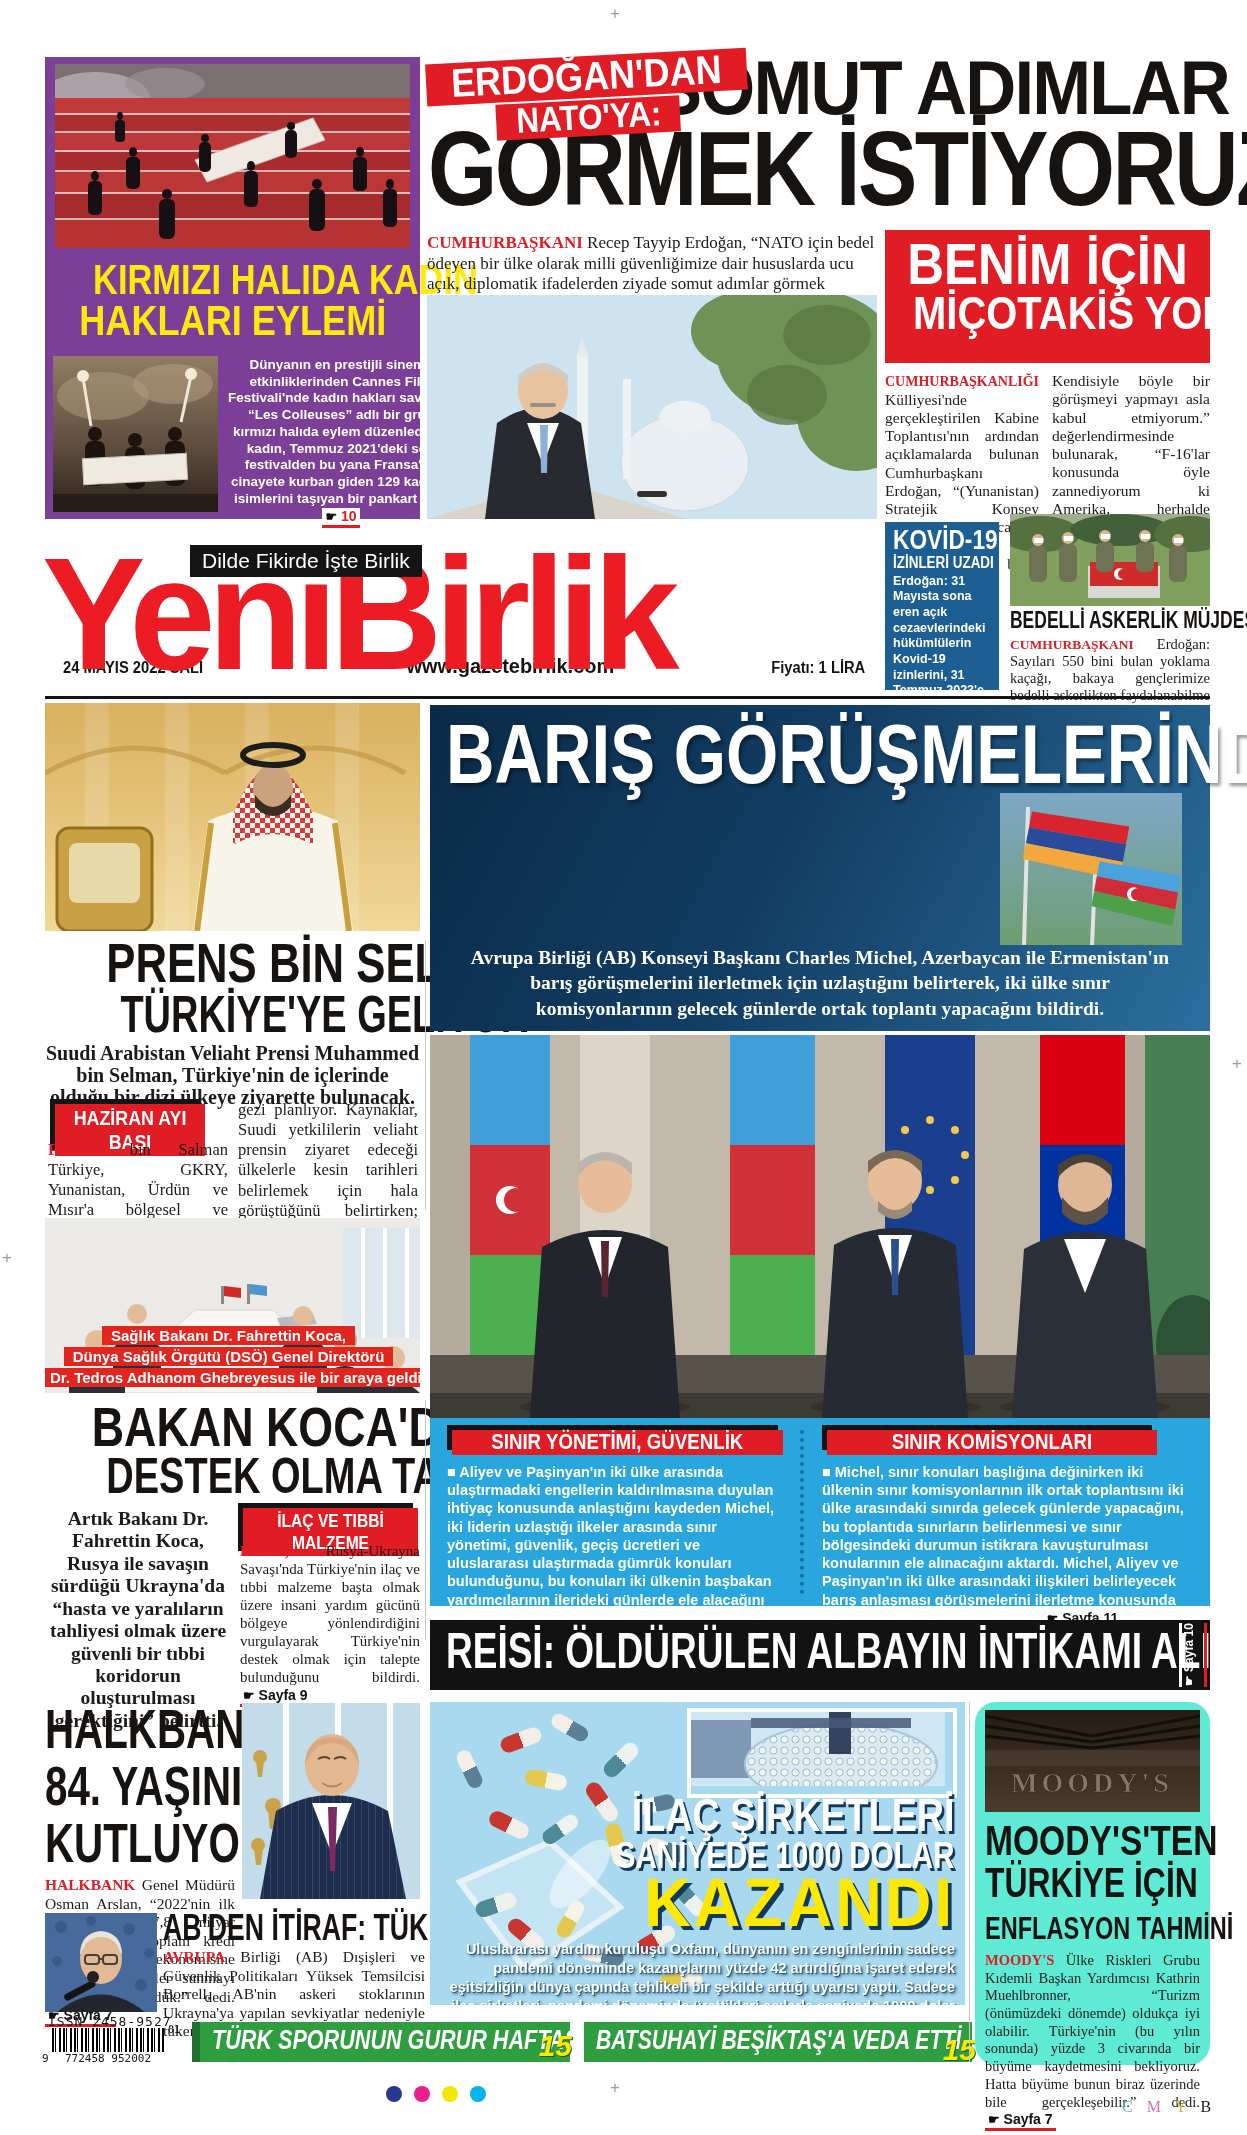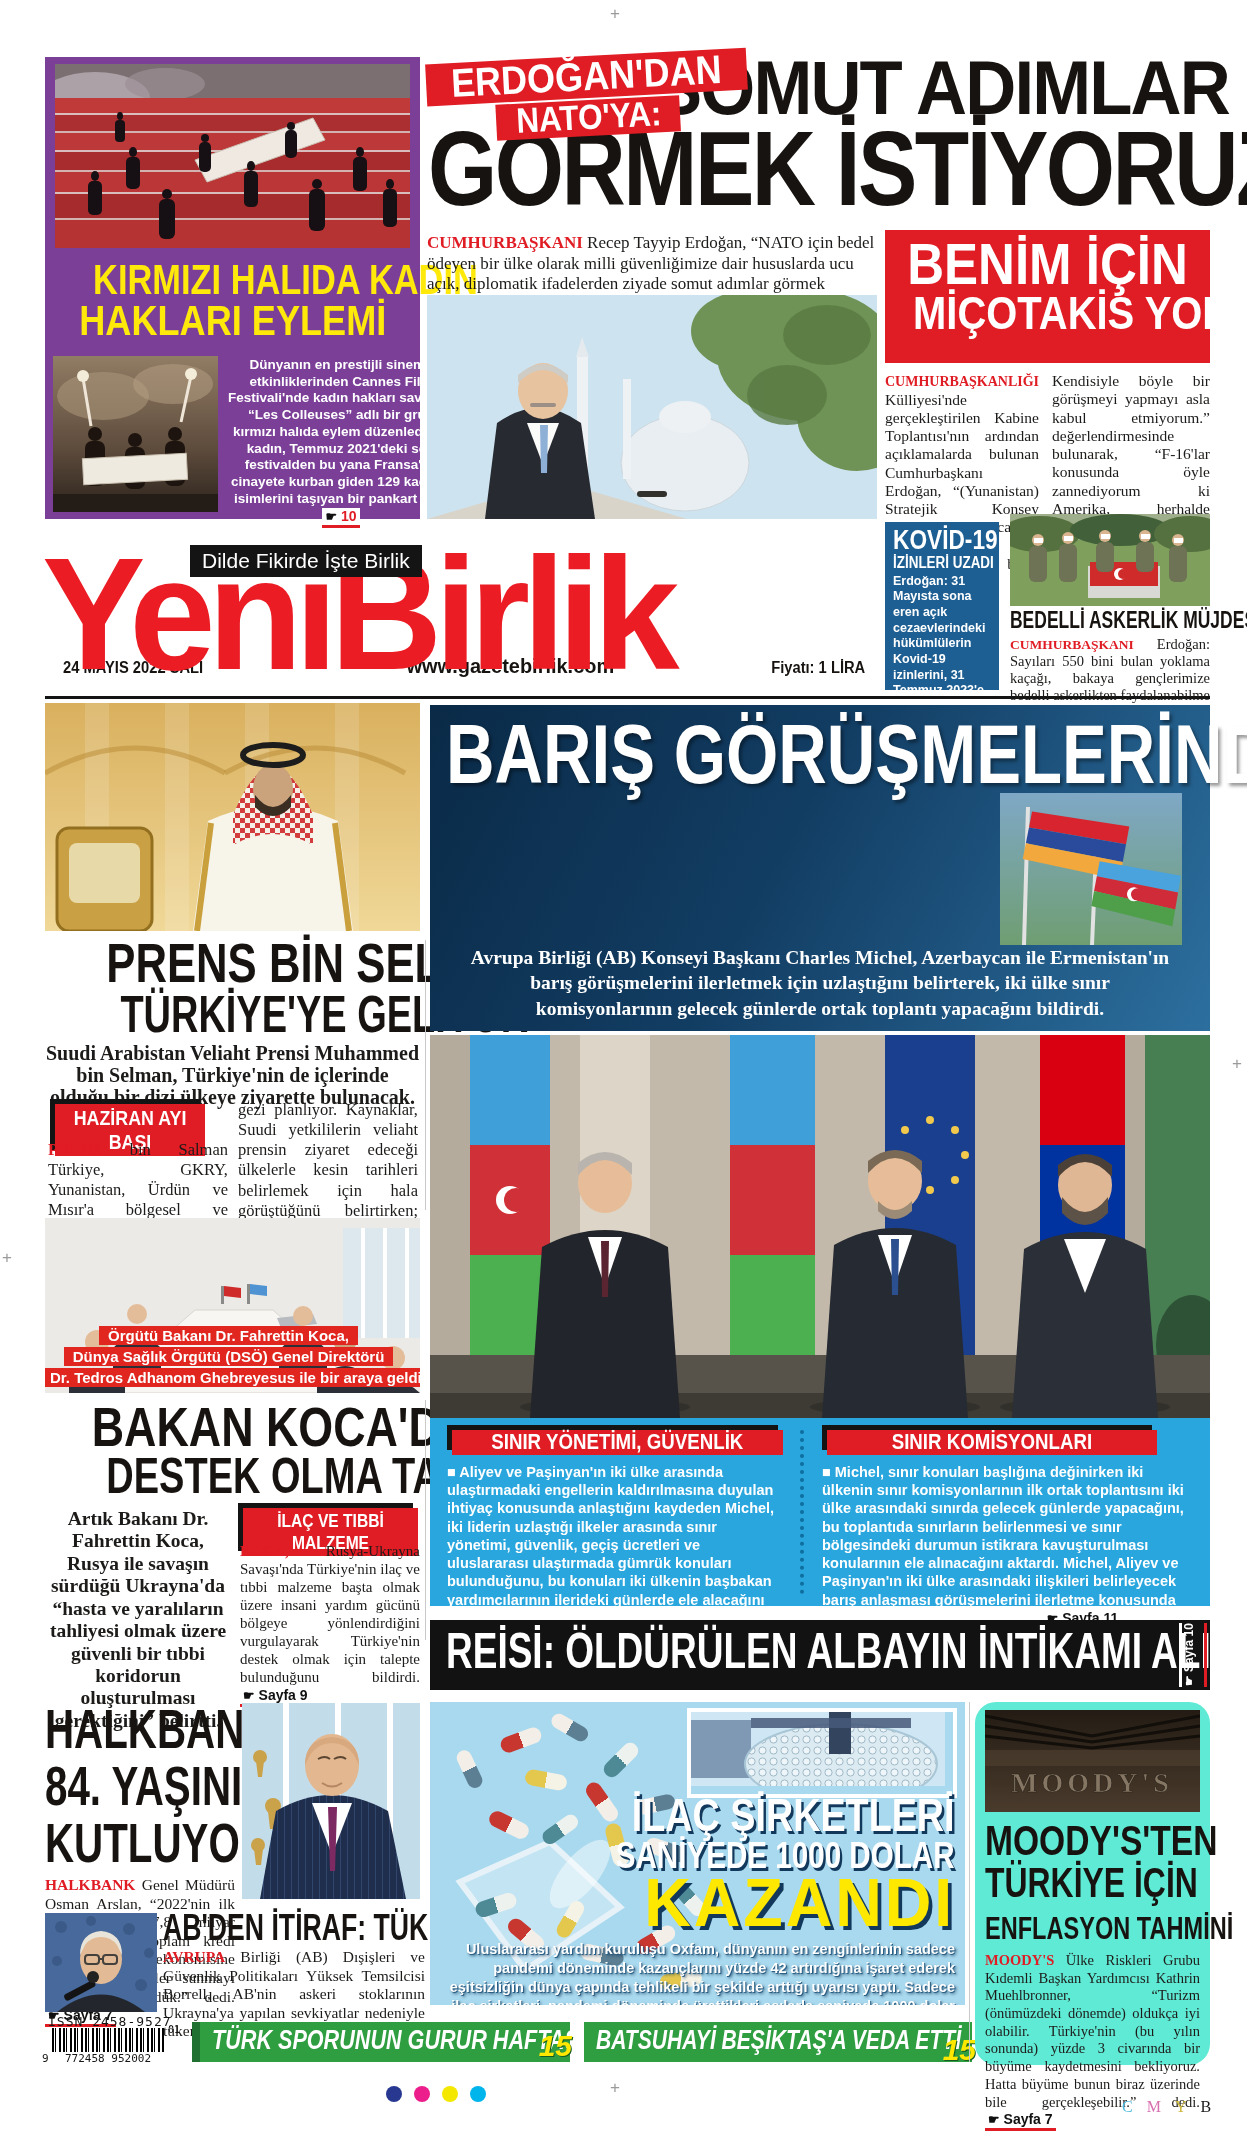--- a/index.html
+++ b/index.html
@@ -350,21 +350,21 @@
             <circle cx="300" cy="122" r="12" fill="#caa27b"></circle>
             <path d="M272,164 Q300,132 328,164 L328,175 L272,175 Z"></path>
           </g>
         <g>
             <circle cx="348" cy="140" r="12" fill="#e3bd9a"></circle>
             <path d="M320,175 Q348,150 375,175 Z"></path>
           </g>
       </g>
     </svg>
     <div class="abs" style="right:4px;bottom:6px;width:100%;text-align:center;">
-      <div class="capline">Örgütü Bakanı Dr. Fahrettin Koca,</div><br>
+      <div class="capline">Sağlık Bakanı Dr. Fahrettin Koca,</div><br>
       <div class="capline">Dünya Sağlık Örgütü (DSÖ) Genel Direktörü</div><br>
       <div class="capline">Dr. Tedros Adhanom Ghebreyesus ile bir araya geldi.</div>
     </div>
   </div>
   <div class="abs hl ctr" style="left:40px;top:1400px;width:385px;font-size:56px;"><span class="sq" style="--s:.8">BAKAN KOCA'DAN</span></div>
   <div class="abs hl ctr" style="left:40px;top:1453px;width:385px;font-size:50px;"><span class="sq" style="--s:.76">DESTEK OLMA TALEBİ</span></div>
   <div class="abs ser ctr" style="left:45px;top:1508px;width:186px;font-weight:bold;font-size:19.5px;line-height:1.15;"><span>Artık Bakanı Dr. Fahrettin Koca, Rusya ile savaşın sürdüğü Ukrayna'da “hasta ve yaralıların tahliyesi olmak üzere güvenli bir tıbbi koridorun oluşturulması gerektiğini” belirtti.</span></div>
   <div class="abs redbox shadowbox ctr" style="left:243px;top:1508px;width:175px;font-size:19px;padding:2px 0;"><span class="sq" style="--s:.82">İLAÇ VE TIBBİ MALZEME</span></div>
   <div class="abs ser just" style="left:240px;top:1542px;width:180px;font-size:15px;line-height:1.2;">
     <span class="lead">KOCA,</span>

